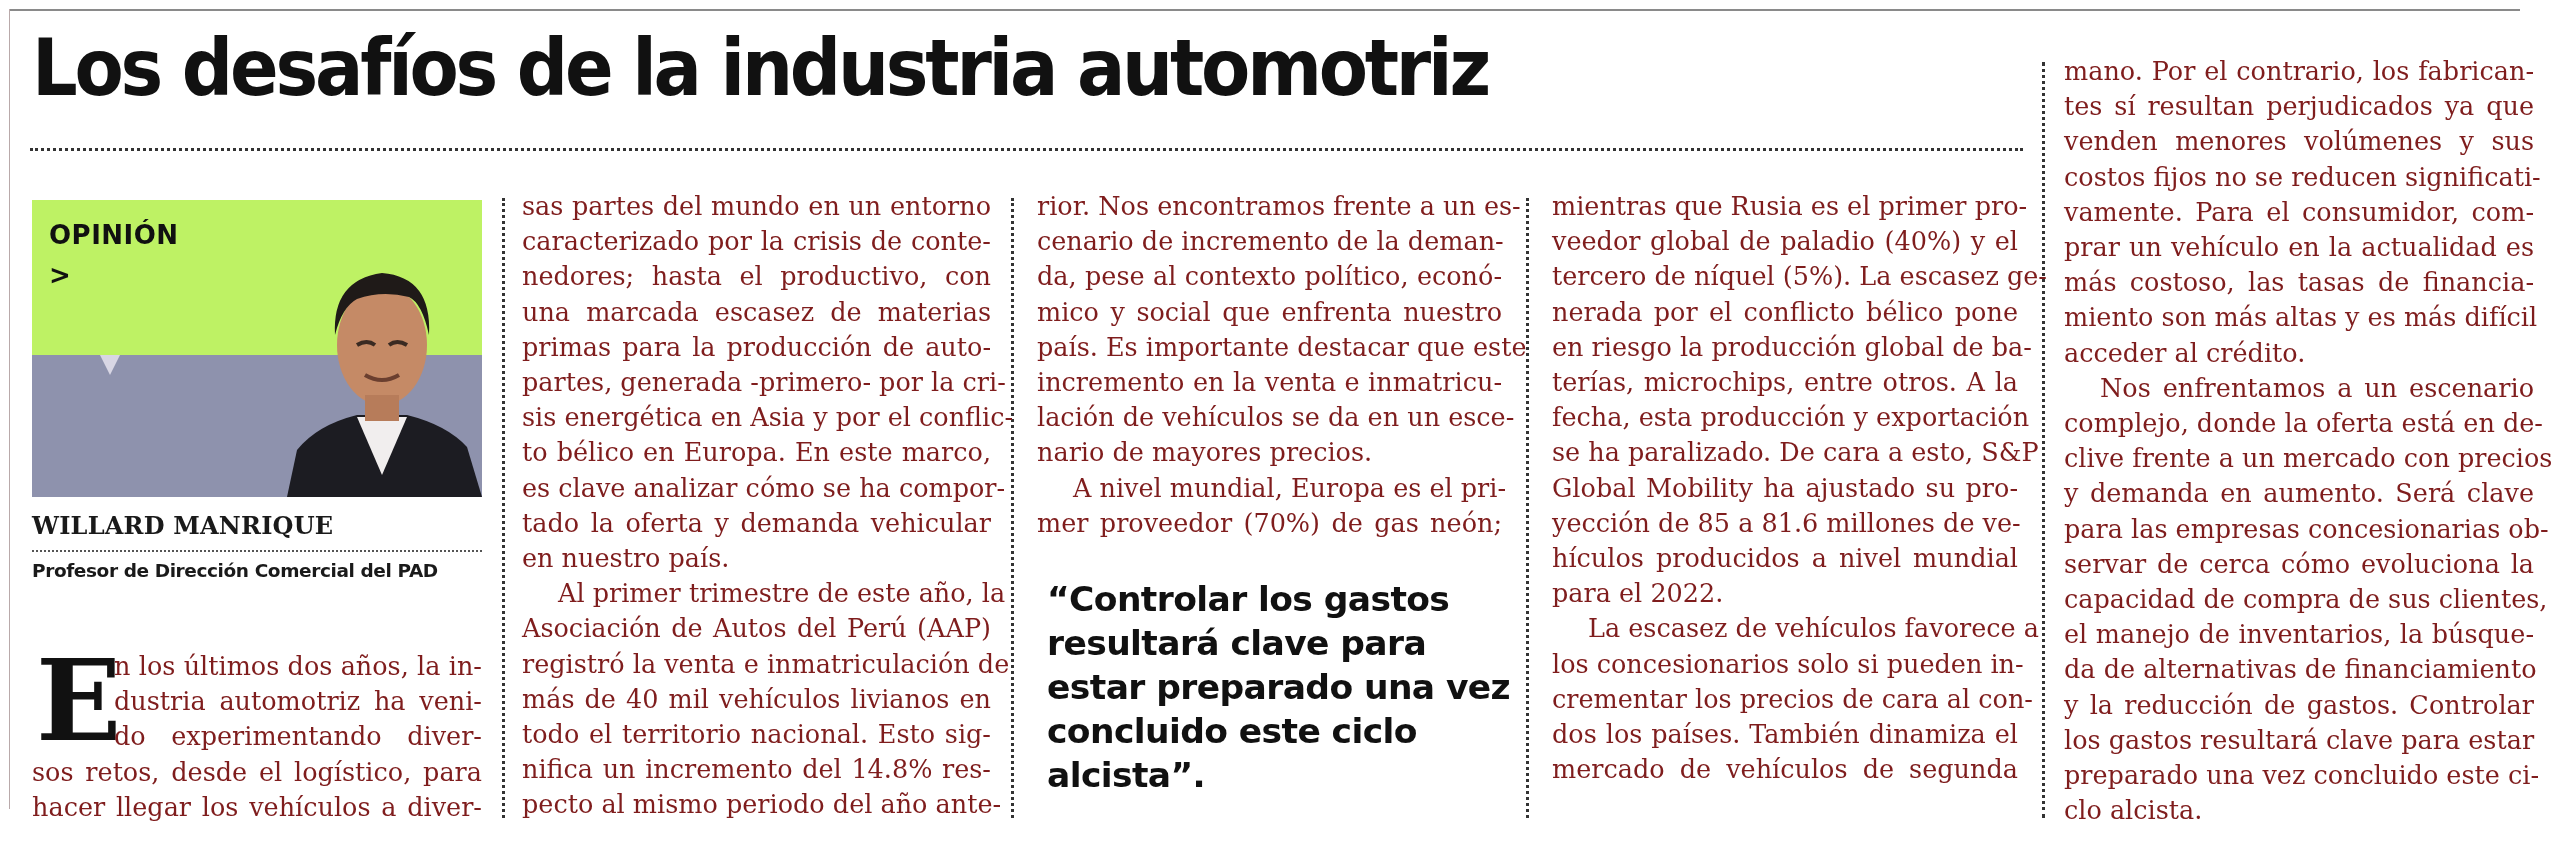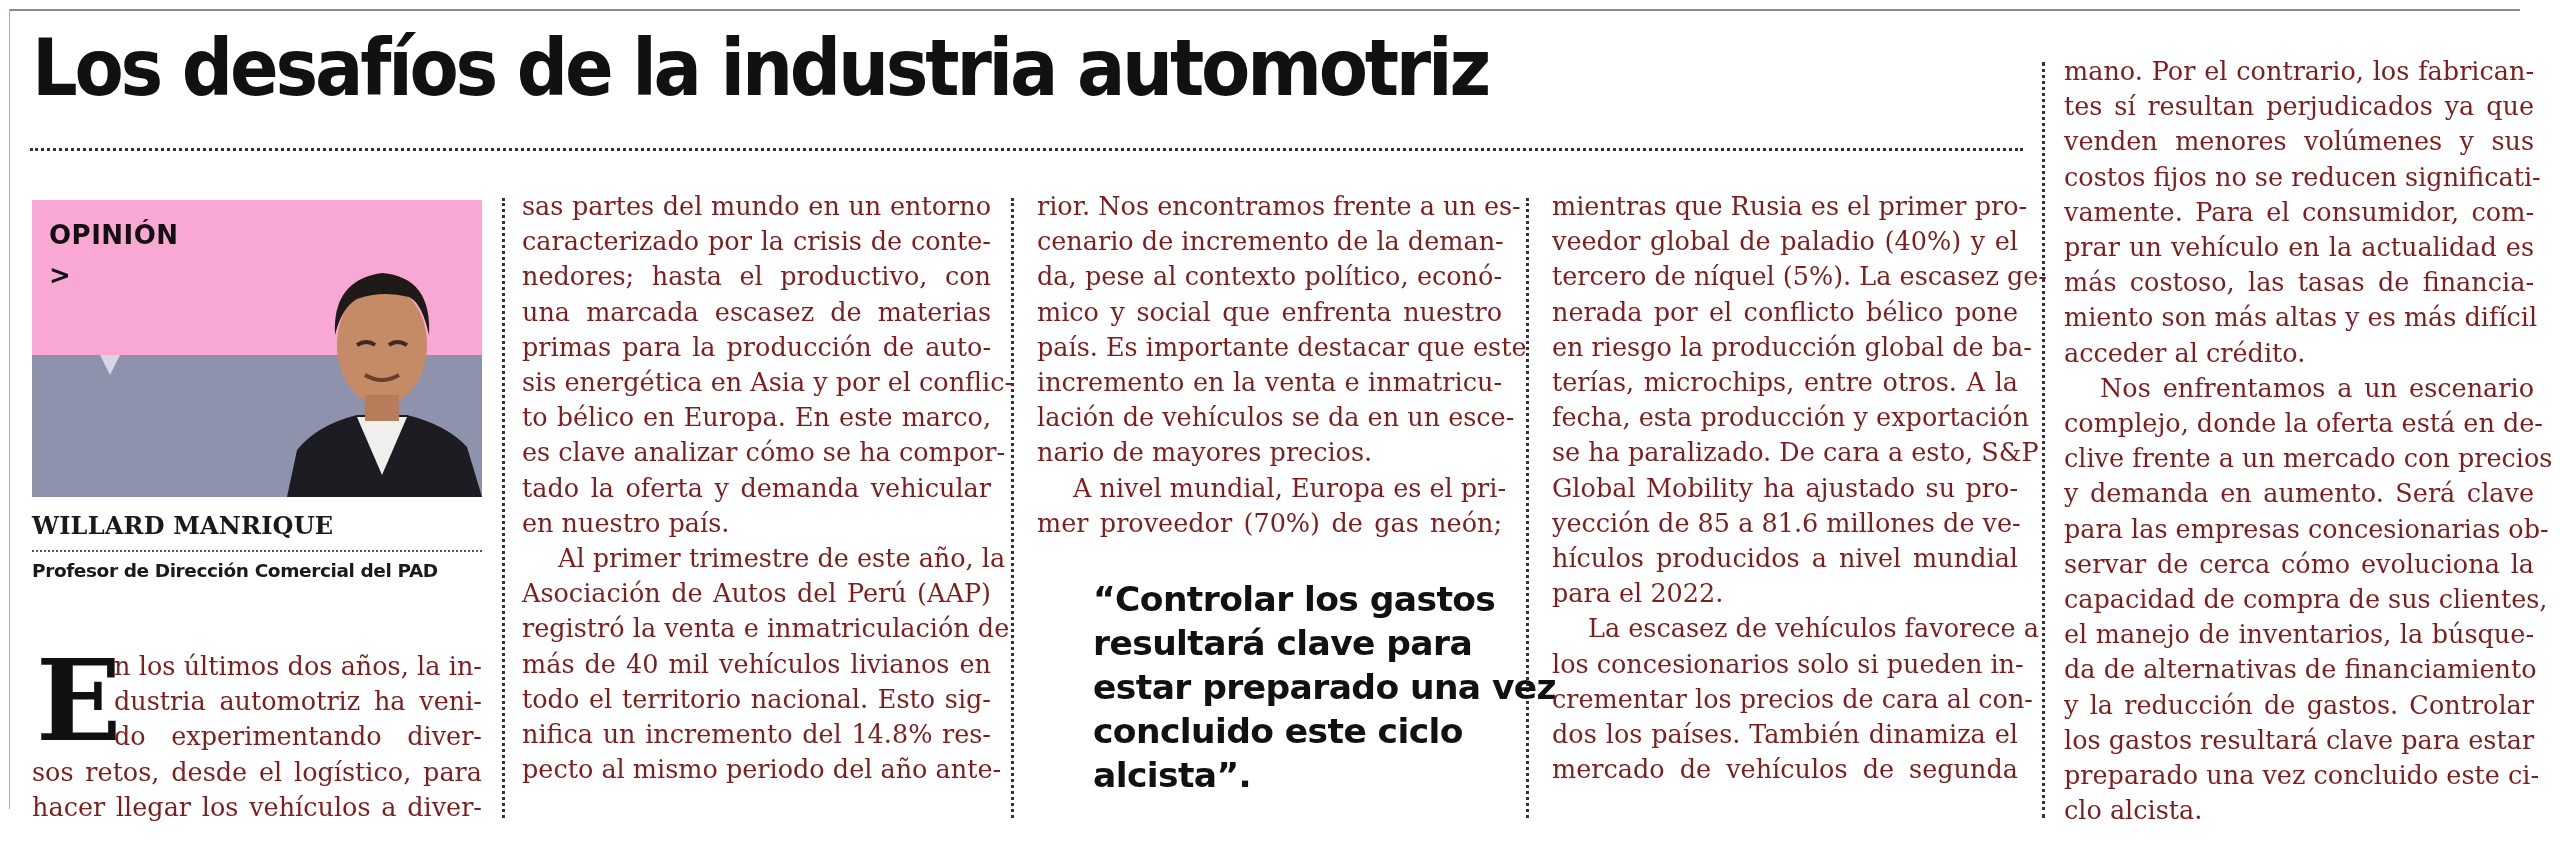--- a/index.html
+++ b/index.html
@@ -13,31 +13,31 @@
     position:absolute; left:32px; top:22px; margin:0;
     font-family:"DejaVu Sans", sans-serif; font-weight:bold; font-size:78px; letter-spacing:-3.5px;
     color:#111; line-height:1.2; transform:scaleX(0.92); transform-origin:left top; white-space:nowrap;
   }
   .head-rule { position:absolute; left:30px; top:148px; width:1993px; height:0; border-top:3px dotted #333; }
   .vdiv { position:absolute; width:0; border-left:3px dotted #333; }
   .col { position:absolute; font-family:"DejaVu Serif", serif; font-size:25.5px; line-height:35.2px; color:#7f1d1d; }
   .col p { margin:0; text-align:justify; text-align-last:justify; white-space:nowrap; }
   .col p.last { text-align-last:left; }
   .col p.indent { text-indent:36px; }
-  .photo { position:absolute; left:32px; top:200px; width:450px; height:297px; overflow:hidden; background:#f9a8d4;text-decoration:underline; }
+  .photo { position:absolute; left:32px; top:200px; width:450px; height:297px; overflow:hidden; background:#bef264;text-decoration:underline; }
   .photo .band { position:absolute; left:0; top:155px; width:450px; height:142px; background:#8e92ad; }
   .photo .notch { position:absolute; left:68px; top:155px; width:0; height:0; border-left:10px solid transparent; border-right:10px solid transparent; border-top:20px solid #d8d6e4; }
   .opinion-label { position:absolute; left:17px; top:20px; font-family:"DejaVu Sans", sans-serif; font-weight:bold; font-size:26px; color:#111; letter-spacing:0.5px; }
   .opinion-chevron { position:absolute; left:17px; top:60px; font-family:"DejaVu Sans", sans-serif; font-weight:bold; font-size:26px; color:#111; }
   .portrait { position:absolute; left:245px; top:35px; width:210px; height:262px; }
   .author-name { position:absolute; left:32px; top:511px; font-family:"DejaVu Serif", serif; font-weight:bold; font-size:24px; color:#1a1a1a; letter-spacing:0.2px; }
   .author-rule { position:absolute; left:32px; top:550px; width:450px; height:0; border-top:2px dotted #555; }
   .author-role { position:absolute; left:32px; top:560px; font-family:"DejaVu Sans", sans-serif; font-weight:bold; font-size:18.5px; color:#1a1a1a; letter-spacing:-0.4px; }
   .dropcap { position:absolute; left:36px; top:656px; font-family:"DejaVu Serif", serif; font-weight:bold; font-size:112px; line-height:90px; color:#111; }
-  .pullquote { position:absolute; left:1093px; top:577px; width:470px; font-family:"DejaVu Sans", sans-serif; font-weight:bold; font-size:34.5px; line-height:44px; color:#111; letter-spacing:-0.6px; }
+  .pullquote { position:absolute; left:1047px; top:577px; width:470px; font-family:"DejaVu Sans", sans-serif; font-weight:bold; font-size:34.5px; line-height:44px; color:#111; letter-spacing:-0.6px; }
   .pullquote div { white-space:nowrap; }
 </style>
 </head>
 <body>
 
 <div class="page-frame-top"></div>
 <div class="page-frame-left"></div>
 
 <h1 class="headline">Los desafíos de la industria automotriz</h1>
 <div class="head-rule"></div>
@@ -78,20 +78,21 @@
   <p>sos retos, desde el logístico, para</p>
   <p>hacer llegar los vehículos a diver-</p>
 </div>
 
 <div class="col" style="left:522px; top:189px; width:469px;">
   <p>sas partes del mundo en un entorno</p>
   <p>caracterizado por la crisis de conte-</p>
   <p>nedores; hasta el productivo, con</p>
   <p>una marcada escasez de materias</p>
   <p>primas para la producción de auto-</p>
+  <p>partes, generada -primero- por la cri-</p>
   <p>sis energética en Asia y por el conflic-</p>
   <p>to bélico en Europa. En este marco,</p>
   <p>es clave analizar cómo se ha compor-</p>
   <p>tado la oferta y demanda vehicular</p>
   <p class="last">en nuestro país.</p>
   <p class="indent">Al primer trimestre de este año, la</p>
   <p>Asociación de Autos del Perú (AAP)</p>
   <p>registró la venta e inmatriculación de</p>
   <p>más de 40 mil vehículos livianos en</p>
   <p>todo el territorio nacional. Esto sig-</p>

